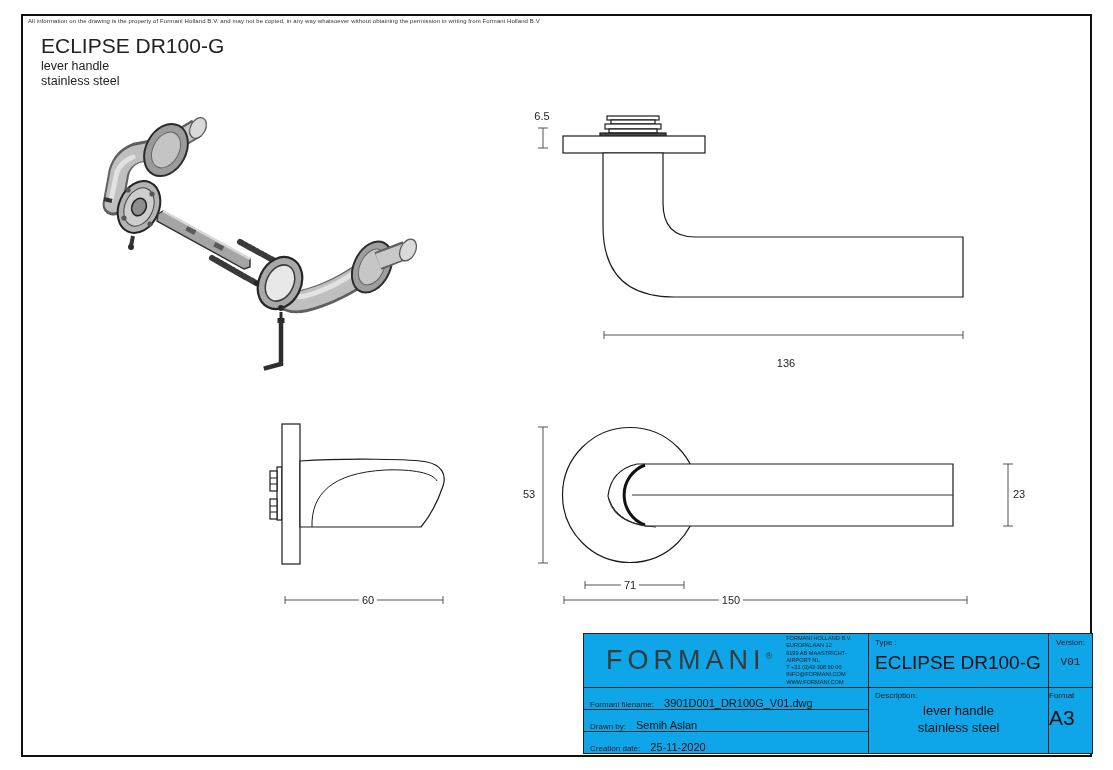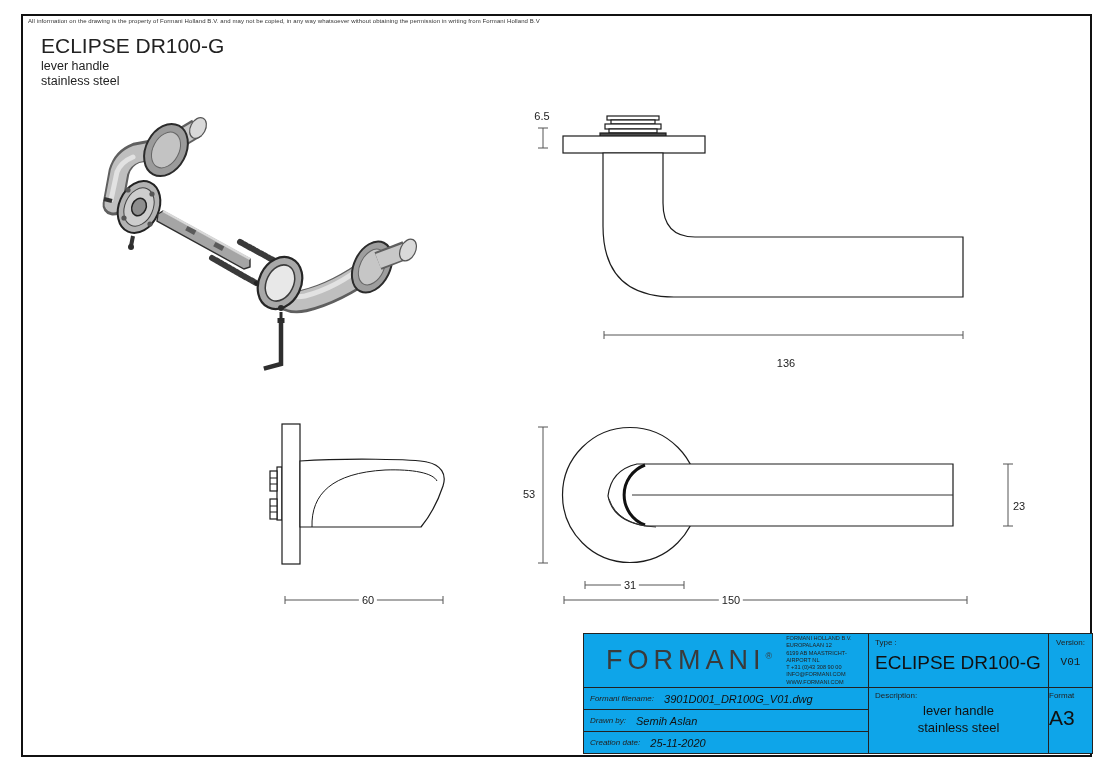--- a/index.html
+++ b/index.html
@@ -21,21 +21,21 @@
   .lbl{font-size:8px;color:#222;}
   #logo-cell{display:flex;align-items:center;gap:14px;padding-left:22px;}
   #logo-text{font-size:27px;font-weight:100;letter-spacing:5px;color:#3a3a3a;
              font-family:"Liberation Sans",sans-serif;transform:scaleY(1.05);}
   #logo-text sup{font-size:9px;letter-spacing:0;}
   #address{font-size:5.6px;line-height:7.2px;color:#222;margin-left:auto;margin-right:10px;}
   #type-cell{padding:4px 6px;}
   #type-value{font-size:19px;margin-top:5px;color:#111;}
   #version-cell{padding:4px 4px;text-align:center;}
   #version-value{font-size:11px;margin-top:9px;font-family:Liberation Mono, monospace;}
-  .rowcell{display:flex;align-items:center;padding-left:6px;gap:10px;font-style:italic;}
+  .rowcell{display:flex;align-items:flex-end;padding-left:6px;gap:10px;}
   .rowcell .val{font-size:11px;color:#111;}
   #desc-cell{grid-column:2;grid-row:2/5;padding:3px 6px;}
   #desc-lines{text-align:center;font-size:13px;line-height:17px;margin-top:2px;color:#111;}
   #format-cell{grid-column:3;grid-row:2/5;text-align:left;padding-top:3px;}
   #format-value{font-size:21px;margin-top:6px;color:#111;}
 </style>
 </head>
 <body>
 
 <div id="page">
@@ -145,22 +145,22 @@
 
       <path d="M564,600 L967,600 M564,596 L564,604 M967,596 L967,604"></path>
 
       <path d="M285,600 L443,600 M285,596 L285,604 M443,596 L443,604"></path>
     </g>
   </svg>
 
   <div class="dimlabel" style="left:542px;top:116px;background:transparent;">6.5</div>
   <div class="dimlabel" style="left:786px;top:335px;margin-top:28px;">136</div>
   <div class="dimlabel" style="left:529px;top:494px;background:transparent;">53</div>
-  <div class="dimlabel" style="left:1019px;top:506px;background:transparent;">23</div>
-  <div class="dimlabel" style="left:630px;top:585px;">31</div>
+  <div class="dimlabel" style="left:1019px;top:494px;background:transparent;">23</div>
+  <div class="dimlabel" style="left:630px;top:585px;">71</div>
   <div class="dimlabel" style="left:731px;top:600px;">150</div>
   <div class="dimlabel" style="left:368px;top:600px;">60</div>
 
   <div id="tblock">
     <div class="cell" id="logo-cell">
       <div id="logo-text"><span>FORMANI</span><sup>®</sup></div>
       <div id="address">
         <div>FORMANI HOLLAND B.V.</div>
         <div>EUROPALAAN 12</div>
         <div>6199 AB MAASTRICHT-AIRPORT NL</div>

